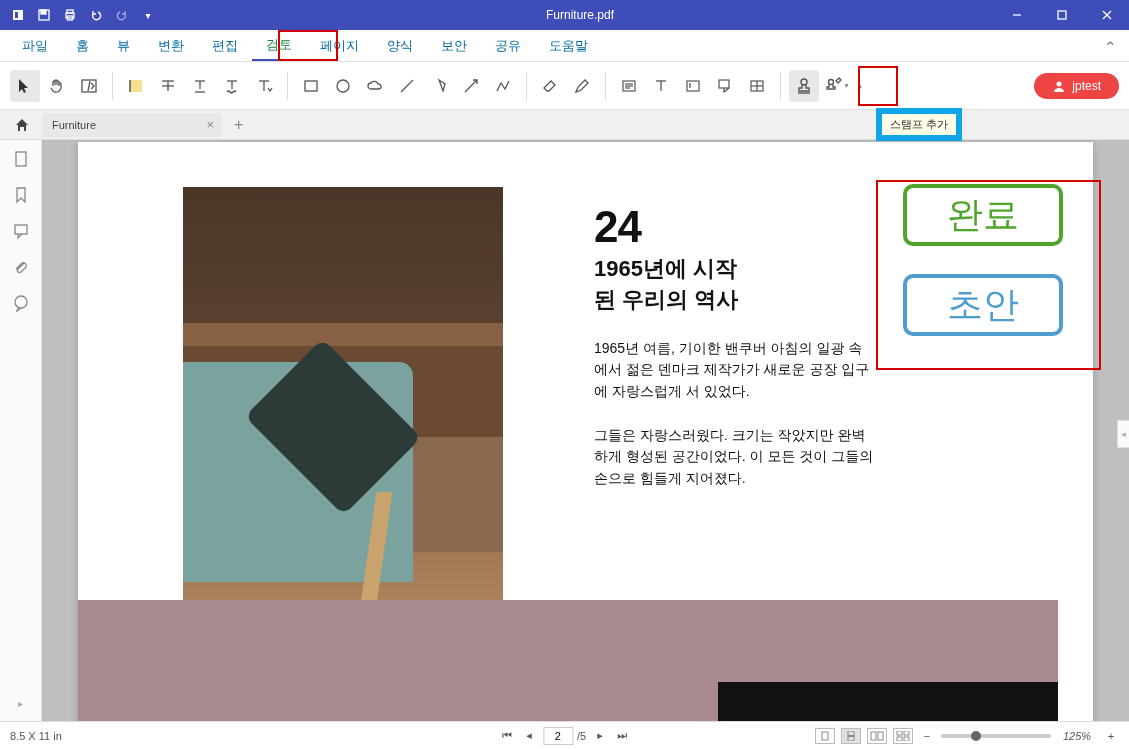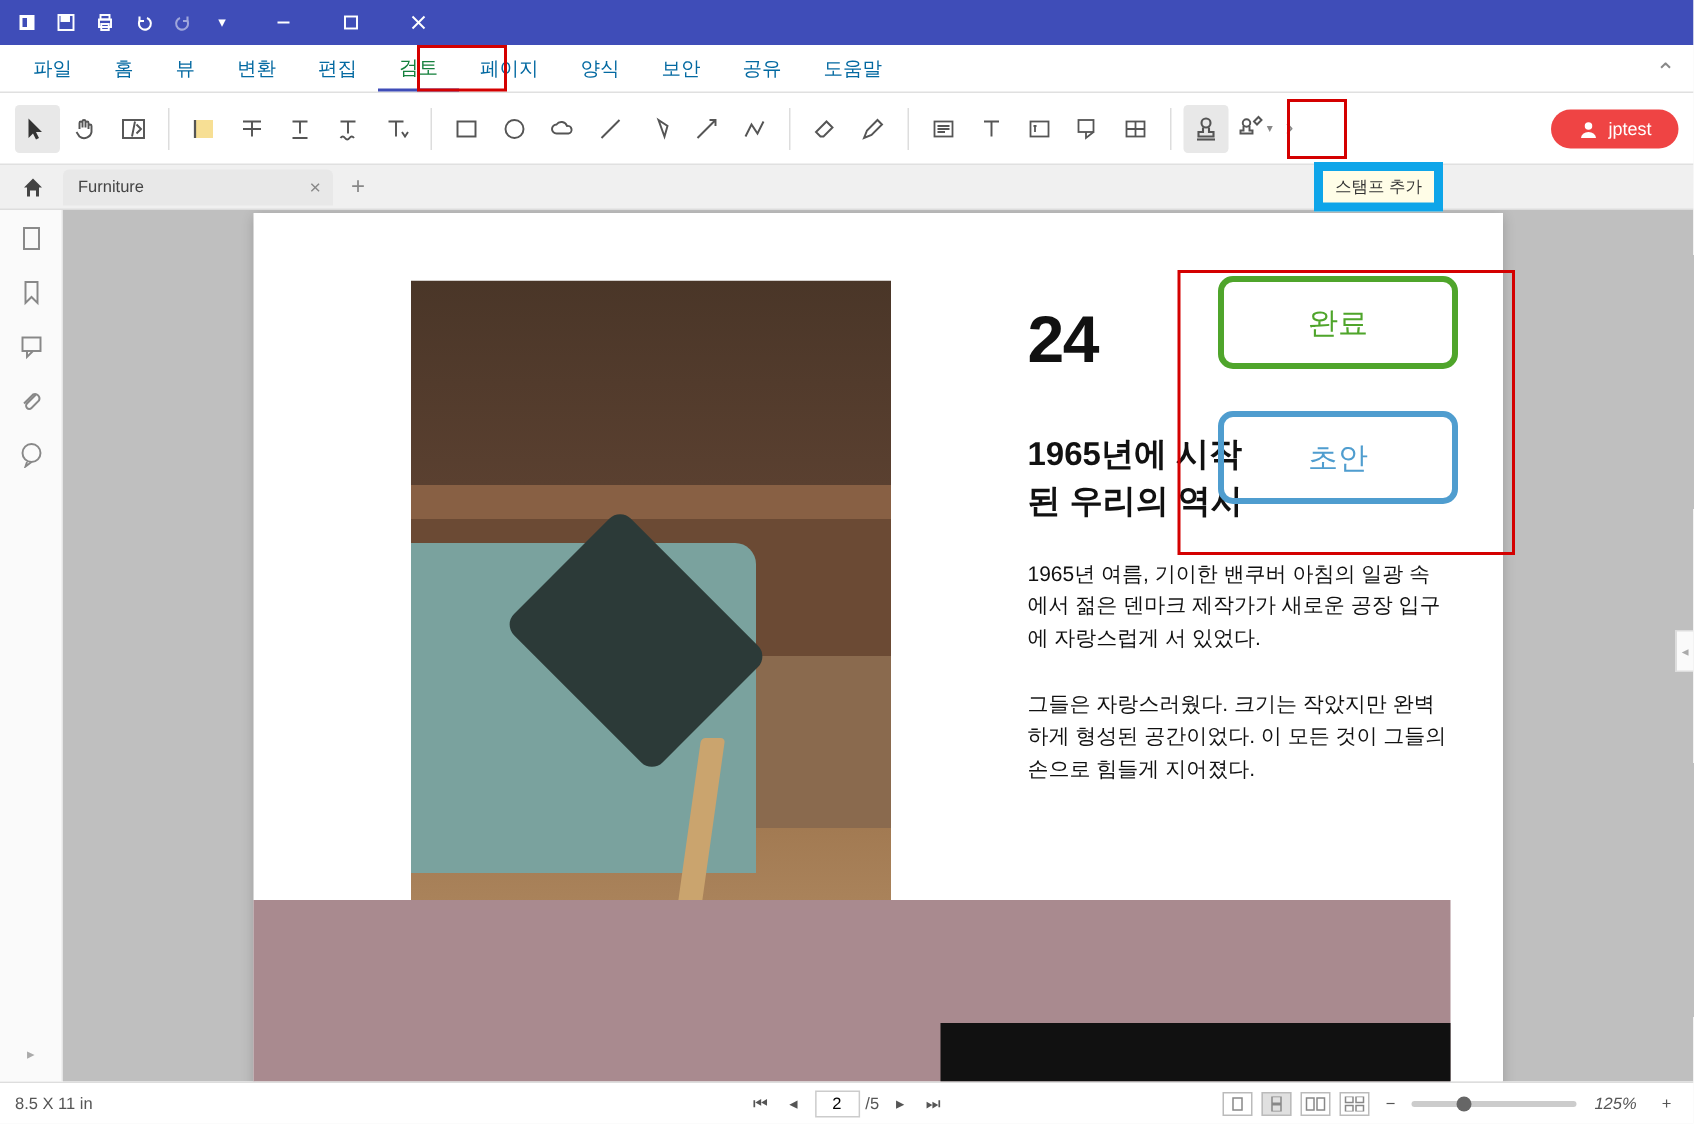--- a/index.html
+++ b/index.html
@@ -37,40 +37,40 @@
 .doc-tab .close { position: absolute; right: 8px; color: #888; cursor: pointer; font-size: 13px; }
 .new-tab { color: #888; font-size: 16px; cursor: pointer; padding: 0 6px; }
 
 
 .main { flex: 1; display: flex; overflow: hidden; position: relative; }
 .leftnav { width: 42px; background: #fafafa; border-right: 1px solid #e5e5e5; display: flex; flex-direction: column; align-items: center; padding-top: 10px; gap: 18px; }
 .leftnav .lbtn { color: #888; cursor: pointer; }
 .leftnav .expand { margin-top: auto; margin-bottom: 12px; color: #aaa; font-size: 10px; cursor: pointer; }
 
 .canvas-wrap { flex: 1; background: #bfbfbf; overflow: hidden; display: flex; justify-content: center; padding-top: 0; position: relative; }
-.page { width: 833px; background: #fff; position: relative; box-shadow: 0 2px 8px rgba(0,0,0,.2); margin-top: 2px; }
+.page { width: 1015px; background: #fff; position: relative; box-shadow: 0 2px 8px rgba(0,0,0,.2); margin-top: 2px; }
 
 
 .photo { position: absolute; left: 105px; top: 45px; width: 320px; height: 455px; overflow: hidden; }
 .photo-sky { position:absolute; inset:0; background: linear-gradient(#4a3628 0%, #5a4030 30%, #886044 30%, #886044 35%, #6b4a34 35%, #6b4a34 55%, #8a6a4e 55%); }
 .couch { position:absolute; bottom:60px; left:-30px; width:260px; height:220px; background:#7aa29e; border-radius: 14px 14px 0 0; }
 .cushion { position:absolute; bottom:160px; left:80px; width:140px; height:110px; background:#2c3a38; transform: rotate(45deg); border-radius:10px; }
 .floor { position:absolute; bottom:0; left:0; right:0; height:90px; background: linear-gradient(#a27a52, #b08a62); }
 .leg { position:absolute; bottom:30px; left:185px; width:16px; height:120px; background:#caa46e; transform: skewX(-8deg); border-radius:3px; }
 
 .band { position:absolute; left:0; top:458px; right:35px; height:140px; background:#a98a8f; }
 .dark-block { position:absolute; right:35px; bottom:0; width:340px; height:60px; background:#111; }
 
 .text-col { position:absolute; left:516px; top:60px; width:280px; color:#111; }
 .big-num { font-size: 44px; font-weight: 800; letter-spacing:-1px; }
-.headline { font-size: 22px; font-weight: 700; line-height:1.4; margin-top:36px; }
+.headline { font-size: 22px; font-weight: 700; line-height:1.4; margin-top:2px; }
 .para { font-size: 14px; line-height:1.55; margin-top:22px; }
 
 .stamp-area { position:absolute; right:0; top:42px; width:220px; }
-.stamp { width:160px; height:62px; border-radius:10px; display:flex; align-items:center; justify-content:center; font-size:20px; font-family: "Nanum Pen Script", cursive, sans-serif; margin: 0 auto 28px; }
+.stamp { width:160px; height:62px; border-radius:10px; display:flex; align-items:center; justify-content:center; font-size:36px; font-family: "Nanum Pen Script", cursive, sans-serif; margin: 0 auto 28px; }
 .stamp.green { border:4px solid #4fa52b; color:#4fa52b; }
 .stamp.blue { border:4px solid #4f9dcf; color:#4f9dcf; }
 .red-box-stamps { position:absolute; border:2px solid #d40000; pointer-events:none; }
 
 .right-edge-tab { position:absolute; right:0; top:280px; width:12px; height:28px; background:#fafafa; border:1px solid #ddd; border-right:none; display:flex; align-items:center; justify-content:center; color:#aaa; font-size:9px; cursor:pointer; }
 
 
 .statusbar { height: 28px; background: #fff; border-top: 1px solid #ddd; display: flex; align-items: center; font-size: 11px; color: #555; padding: 0 10px; gap: 10px; }
 .statusbar .center { position:absolute; left:50%; transform:translateX(-50%); display:flex; align-items:center; gap:6px; }
 .pager { display:flex; align-items:center; gap:4px; }
@@ -116,20 +116,21 @@
         </svg>
       </div>
     <div class="qbtn" style="opacity:.5">
         <svg width="14" height="14" viewBox="0 0 14 14" stroke="#fff" fill="none" stroke-width="1.4">
           <path d="M5 4 A4 4 0 1 0 10 6"></path>
           <path d="M10 3 L10 6 L7 6"></path>
         </svg>
       </div>
     <div class="qbtn" style="font-size:10px;color:#fff">▾</div>
   </div>
+  <div class="title">Furniture.pdf</div>
   <div class="winctrl">
     <div class="wbtn">
         <svg width="12" height="12">
           <line x1="2" y1="6" x2="10" y2="6" stroke="#fff" stroke-width="1.3"></line>
         </svg>
       </div>
     <div class="wbtn">
         <svg width="12" height="12">
           <rect x="2" y="2" width="8" height="8" stroke="#fff" fill="none" stroke-width="1.3"></rect>
         </svg>

